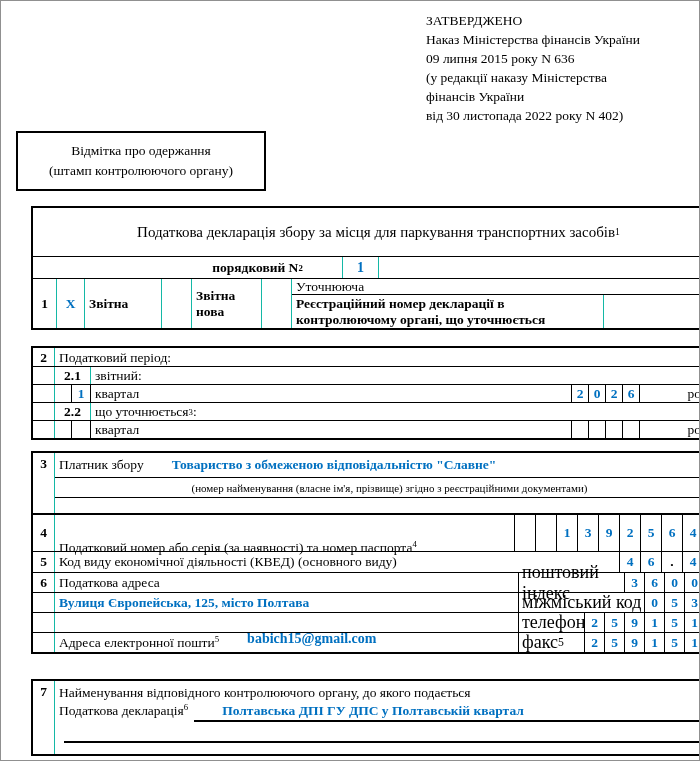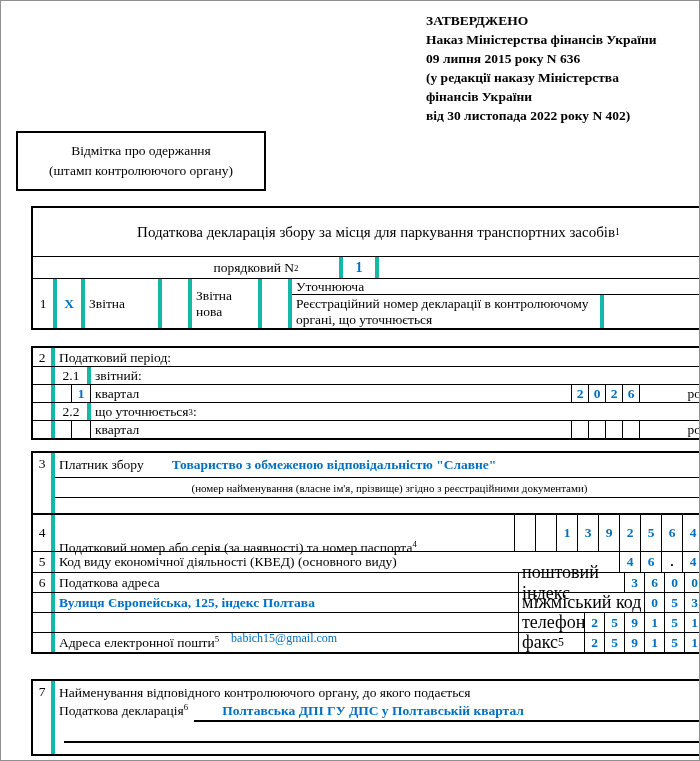--- a/index.html
+++ b/index.html
@@ -5,33 +5,33 @@
   * { margin:0; padding:0; box-sizing:border-box; }
   html,body { background:#fff; }
   .page {
     position:relative; width:700px; height:761px; background:#fff;
     border:1px solid #909090; font-family:"Liberation Serif", serif; color:#000;
     overflow:hidden;
   }
   .blue { color:#0070C0; font-weight:bold; }
 
   
-  .approval { position:absolute; left:425px; top:10px; font-size:13.5px; line-height:19px;font-weight:bold; }
+  .approval { position:absolute; left:425px; top:10px; font-size:13.5px; line-height:19px; }
 
   
   .stamp { position:absolute; left:15px; top:130px; width:250px; height:60px;
     border:2px solid #000; display:flex; flex-direction:column; justify-content:center;
     align-items:center; text-align:center; font-size:13.5px; line-height:20px; }
 
   
   .tbl { position:absolute; left:30px; width:695px; border:2px solid #000; background:#fff; }
   .row { display:flex; align-items:stretch; }
   .bt { border-top:1px solid #000; }
   .bt2 { border-top:2px solid #000; }
-  .br { border-right:4px solid #14b8a6; }
+  .br { border-right:1px solid #14b8a6;font-weight:bold; }
   .bl { border-left:1px solid #000; }
   .c { display:flex; align-items:center; font-size:13.5px; }
   .cc { justify-content:center; text-align:center; }
   .pl { padding-left:4px; }
   .num { width:22px; flex:0 0 22px; }
   .f1 { flex:1; min-width:0; }
 
   .dbox { flex:0 0 21px; width:21px; display:flex; align-items:center; justify-content:center;
     border-left:1px solid #000; font-size:13.5px; font-weight:bold; color:#0070C0; }
   .dbox.w17 { flex:0 0 17px; width:17px; }
@@ -64,21 +64,21 @@
     font-size:11px; }
   .empty-line { height:16px; border-top:1px solid #000; }
   .r4 { height:38px; }
   .r4 .lbl { line-height:17px;margin-top:28px; }
   .r5 { height:21px; }
   .r6 { height:20px; }
   .rlabel { padding-left:3px; font-size:18px; }
   .w106 { width:106px; flex:0 0 106px; }
   .w126 { width:126px; flex:0 0 126px; }
   .w66 { width:66px; flex:0 0 66px; }
-  .email { font-size:12px; font-weight:normal; color:#0070C0; margin-left:12px; position:relative; top:-4px; font-family:"Liberation Serif", serif; }
+  .email { font-size:14px; font-weight:bold; color:#0070C0; margin-left:28px; position:relative; top:-4px; font-family:"Liberation Serif", serif; }
 
   
   .tD { height:77px; }
   .tD .content { padding:2px 0 0 4px; display:flex; flex-direction:column; }
   .l1 { font-size:13.5px; line-height:19px; }
   .l2 { display:flex; align-items:baseline; font-size:13.5px; margin-top:1px; }
   .l2 .lab { white-space:nowrap; }
   .auth-val { flex:1; margin-left:6px; margin-right:20px; padding-left:28px; padding-bottom:1px;
     border-bottom:2px solid #000; color:#0070C0; font-weight:bold; font-size:13.5px; }
   .l3 { height:15px; border-bottom:2px solid #000; margin:6px 20px 0 5px; }
@@ -221,21 +221,21 @@
       <div class="c pl f1">Податкова адреса</div>
       <div class="c bl rlabel w106">поштовий індекс</div>
       <div class="dbox w20">3</div>
       <div class="dbox w20">6</div>
       <div class="dbox w20">0</div>
       <div class="dbox w20">0</div>
       <div class="dbox w20">0</div>
     </div>
     <div class="row bt r6">
       <div class="c br num"></div>
-      <div class="c pl f1 blue">Вулиця Європейська, 125, індекс Полтава</div>
+      <div class="c pl f1 blue">Вулиця Європейська, 125, місто Полтава</div>
       <div class="c bl rlabel w126">міжміський код</div>
       <div class="dbox w20">0</div>
       <div class="dbox w20">5</div>
       <div class="dbox w20">3</div>
       <div class="dbox w20">2</div>
     </div>
     <div class="row bt r6">
       <div class="c br num"></div>
       <div class="c pl f1"></div>
       <div class="c bl rlabel w66">телефон</div>

